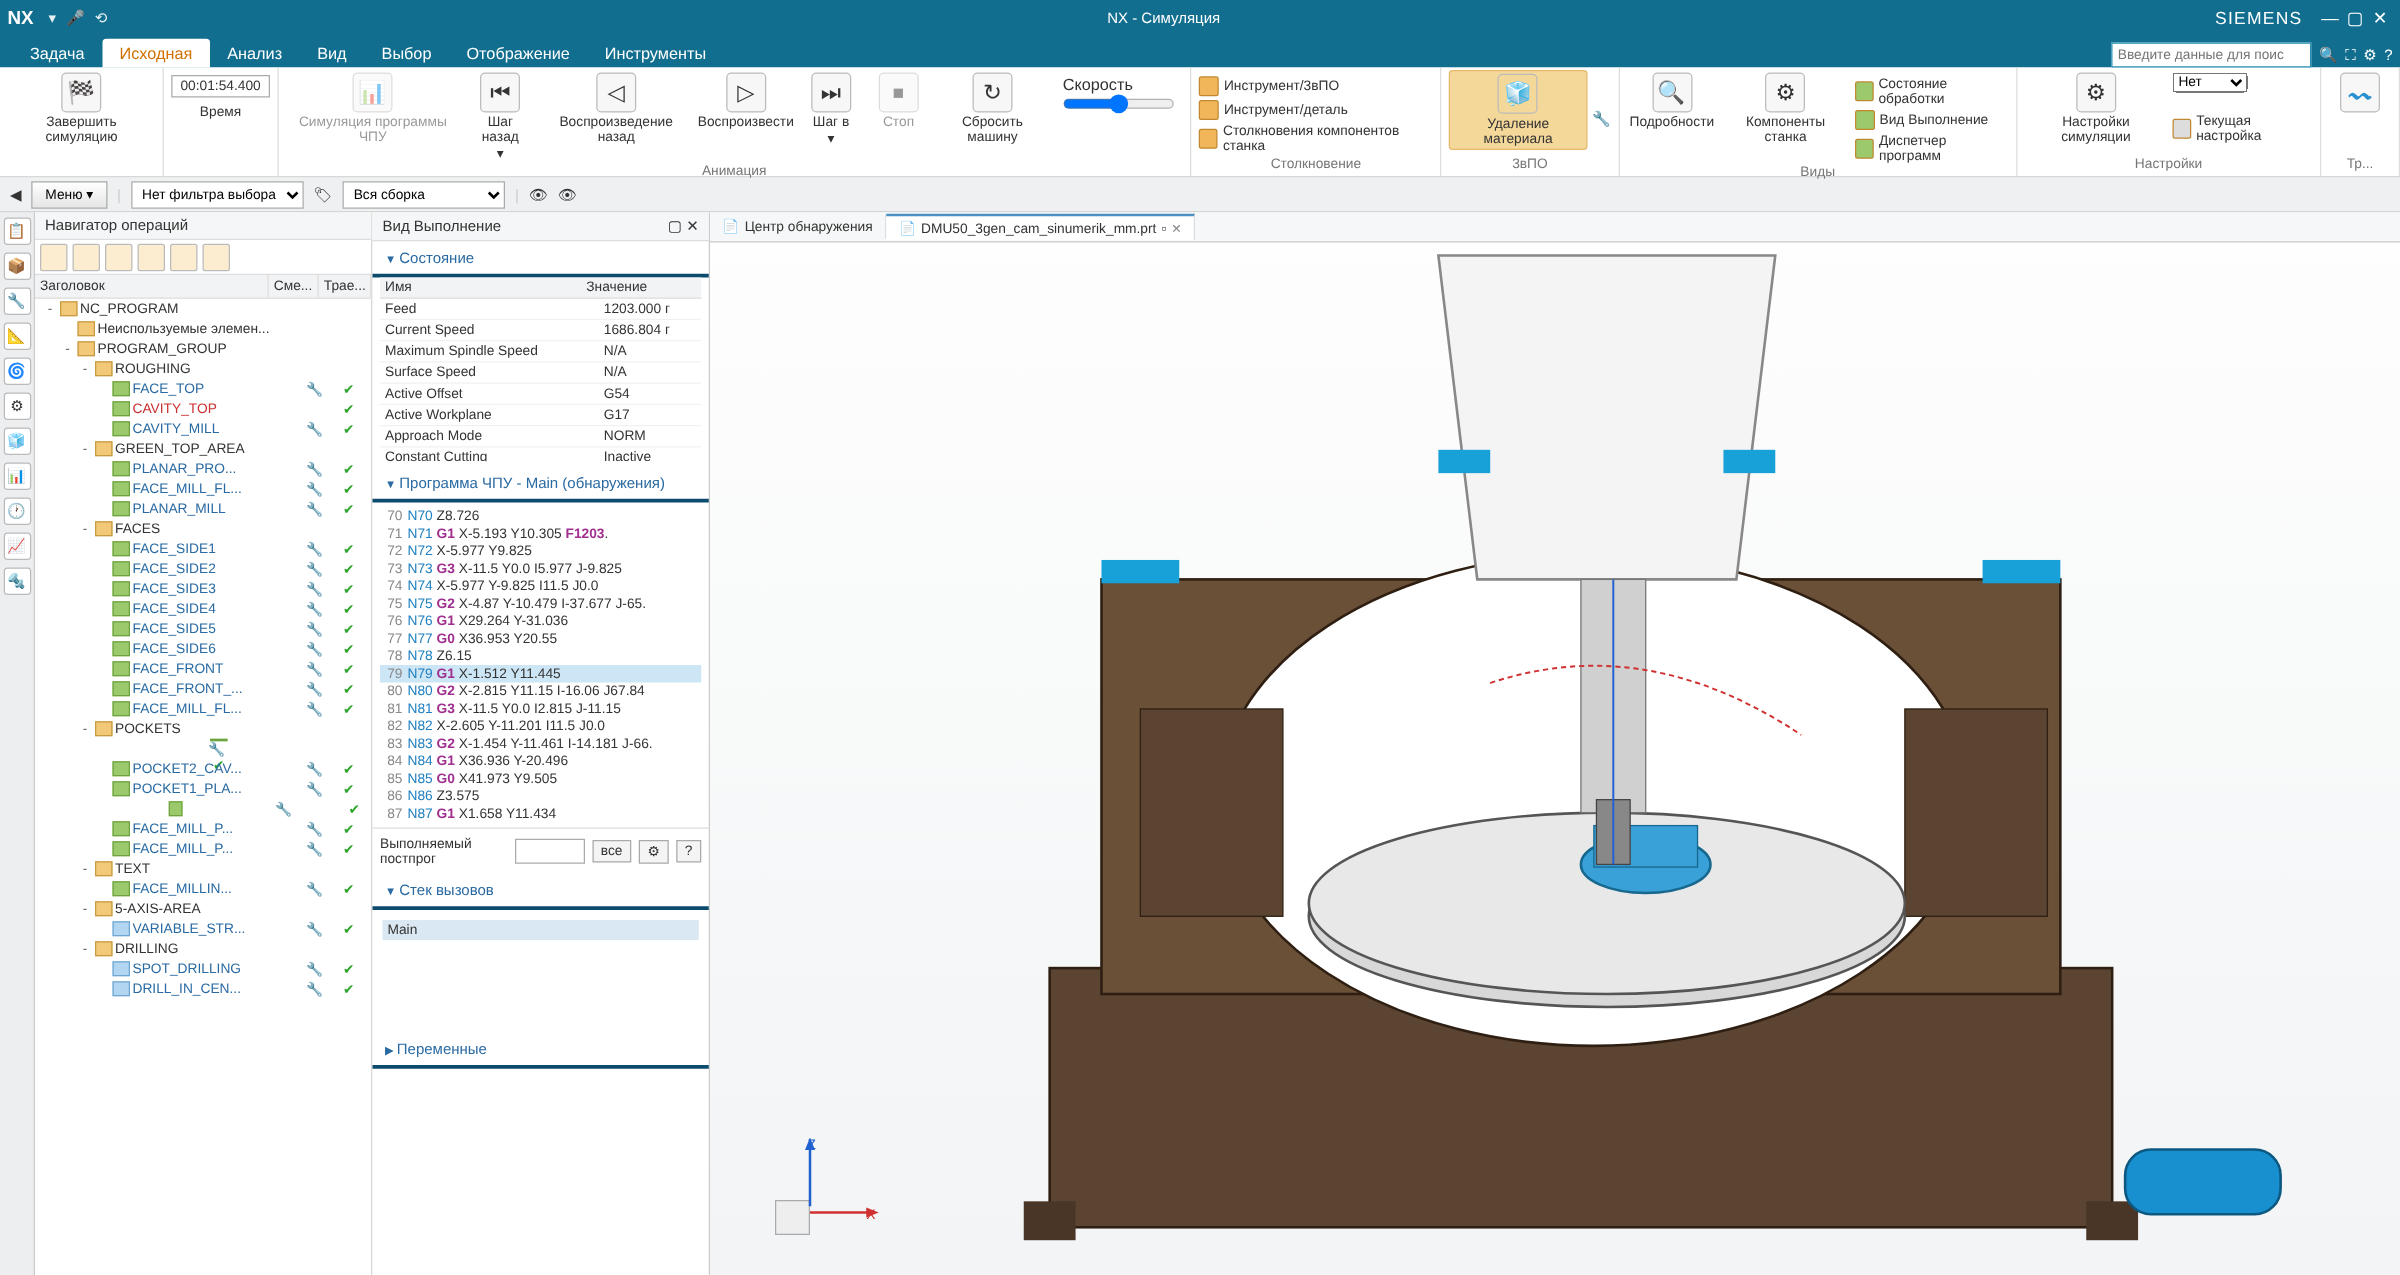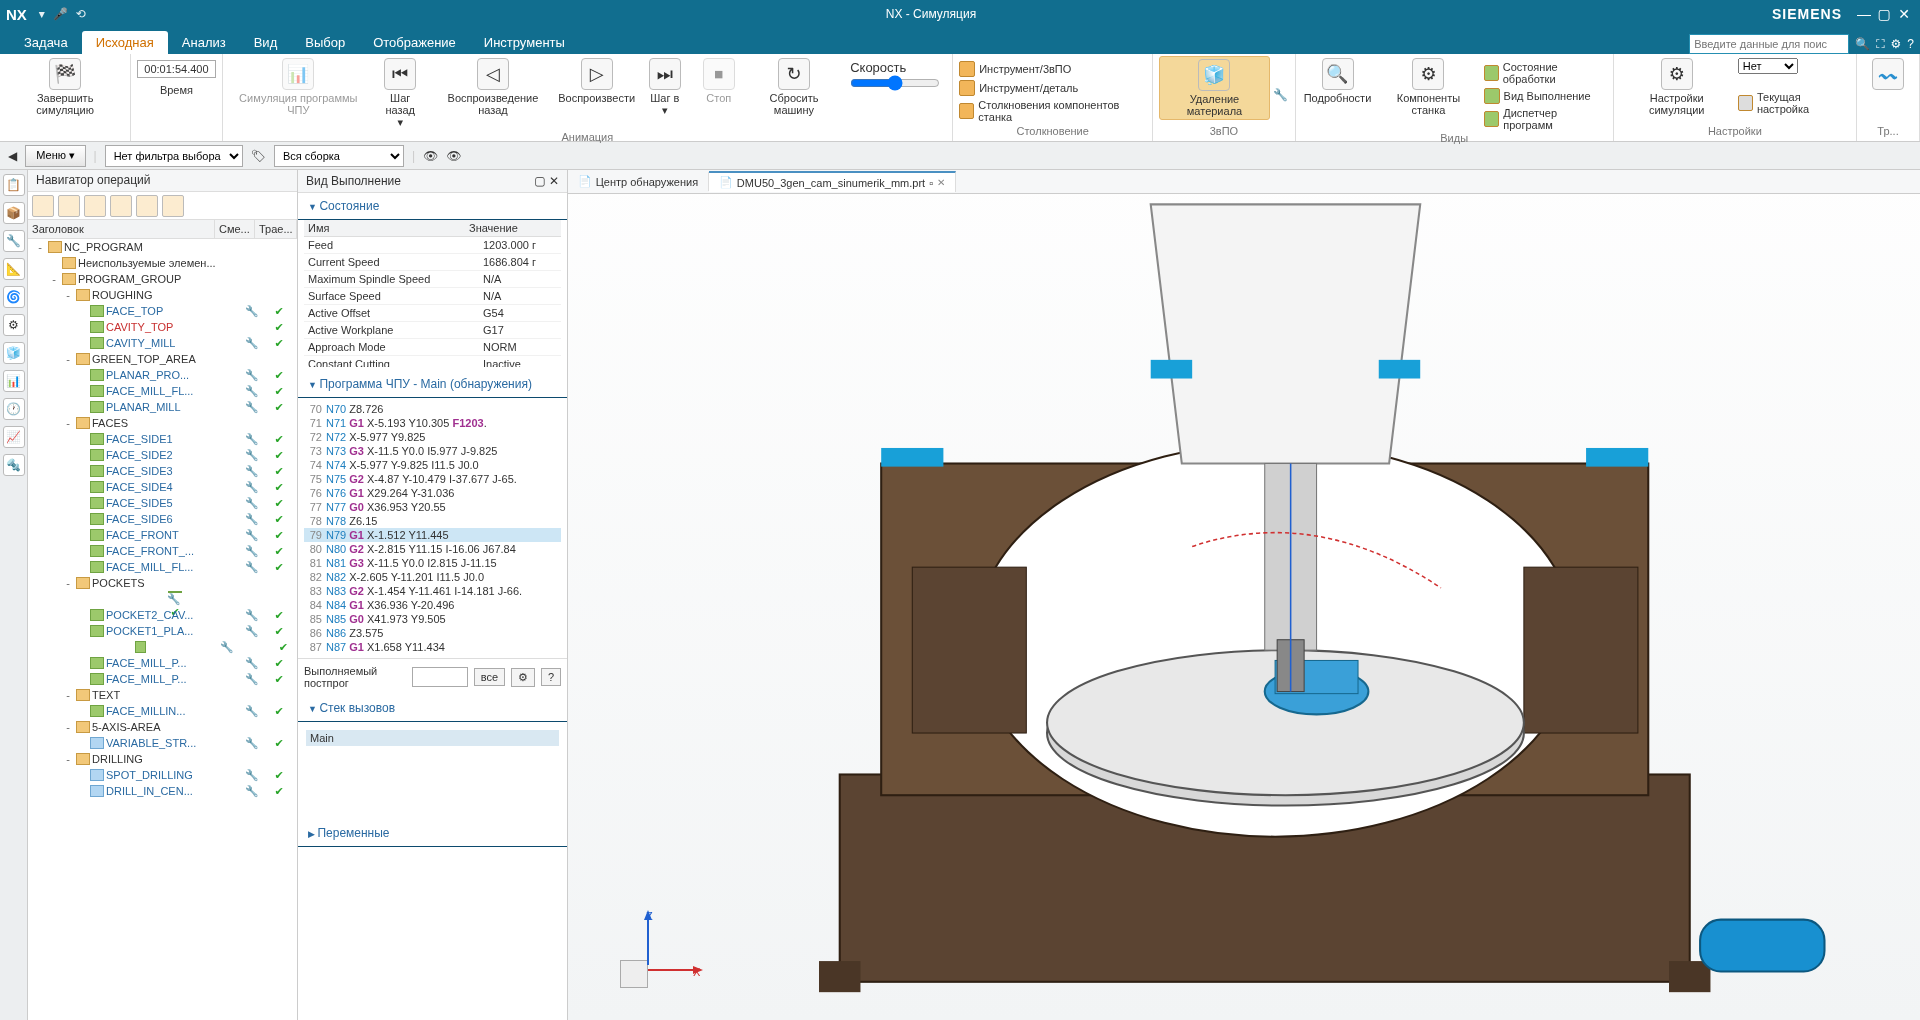--- a/index.html
+++ b/index.html
@@ -1,20 +1,20 @@
 <!DOCTYPE html>
 <html><head>
 <meta charset="utf-8">
 <style>
 * { margin:0; padding:0; box-sizing:border-box; font-family:"Segoe UI",Arial,sans-serif; }
 body { width:1920px; height:1020px; background:#fff; overflow:hidden; font-size:12px; color:#333; }
 .titlebar { height:28px; background:#116e8f; color:#fff; display:flex; align-items:center; padding:0 6px; }
 .titlebar .nx { font-weight:700; font-size:15px; margin-right:8px; }
 .titlebar .center { flex:1; text-align:center; font-size:12px; }
-.titlebar .brand { font-size:14px; font-weight:700; letter-spacing:1px; margin-right:12px; }
+.titlebar .brand { font-size:14px; font-weight:400; letter-spacing:1px; margin-right:12px; }
 .titlebar .wbtn { width:20px; text-align:center; font-size:14px; }
 .qat-icon { margin:0 4px; font-size:12px; opacity:.9; }
 .menubar { height:26px; background:#116e8f; display:flex; align-items:flex-end; padding-left:10px; color:#fff; }
 .menutab { padding:4px 14px; font-size:13px; cursor:pointer; }
 .menutab.active { background:#fff; color:#d07000; border-radius:3px 3px 0 0; }
 .search-box { margin-left:auto; margin-right:6px; display:flex; align-items:center; gap:6px; }
 .search-box input { width:160px; height:20px; font-size:11px; padding:0 4px; border:1px solid #258fb2; background:#fff; color:#888; }
 .ribbon { height:88px; background:#fff; border-bottom:1px solid #ccc; display:flex; }
 .rgroup { border-right:1px solid #ddd; padding:2px 6px; display:flex; flex-direction:column; }
 .rgroup .row { display:flex; gap:4px; }
@@ -45,21 +45,21 @@
 .ico-op { background:#9cc96b; border:1px solid #6fa342; }
 .ico-op2 { background:#b2d6f2; border:1px solid #6fa7d2; }
 .tree-row .txt { color:#2a6aa2; flex:1; overflow:hidden; text-overflow:ellipsis; }
 .tree-row .txt.black { color:#333; }
 .tree-row .txt.red { color:#c83030; }
 .tree-row .chk { width:36px; text-align:center; color:#2aa52a; }
 .tree-row .wrench { width:16px; color:#c79a50; }
 .viewpanel { width:270px; border-right:1px solid #ccc; display:flex; flex-direction:column; background:#fff; }
 .viewpanel .vp-title { display:flex; align-items:center; padding:4px 8px; font-size:12px; background:#f5f6f7; border-bottom:1px solid #ddd; }
 .vp-title .close { margin-left:auto; }
-.sect-head { color:#2a6aa2; font-size:12px; padding:6px 10px; border-bottom:1px solid #0c4a6e; cursor:pointer; }
+.sect-head { color:#2a6aa2; font-size:12px; padding:6px 10px; border-bottom:3px solid #0c4a6e; cursor:pointer; }
 .sect-head::before { content:"▼ "; font-size:9px; }
 .sect-head.collapsed::before { content:"▶ "; }
 .state-table { display:flex; flex-direction:column; padding:0 6px 4px; font-size:11px; }
 .state-head { display:flex; background:#f2f3f4; border-bottom:1px solid #ddd; }
 .state-head div, .state-row div { padding:2px 4px; }
 .state-row { display:flex; border-bottom:1px solid #f1f1f1; }
 .c-name { flex:1; } .c-val { width:82px; }
 .nc-block { padding:4px 6px; font-family:Consolas,monospace; font-size:11px; color:#333; line-height:14px; }
 .nc-line { display:flex; }
 .nc-line .ln { width:22px; text-align:right; color:#888; padding-right:4px; }

